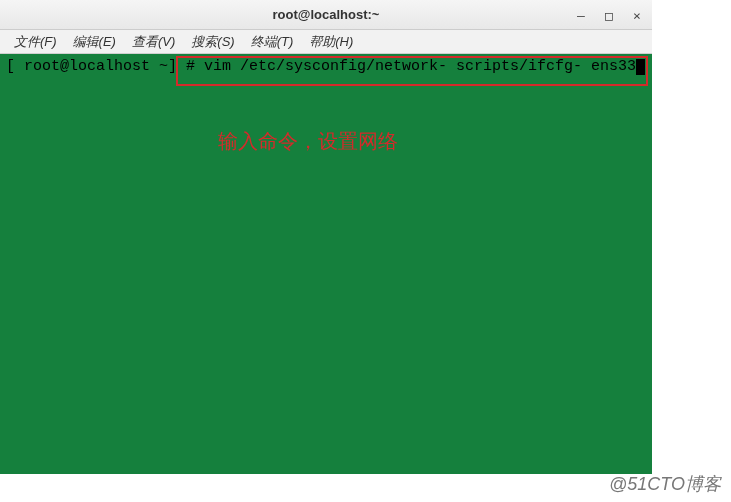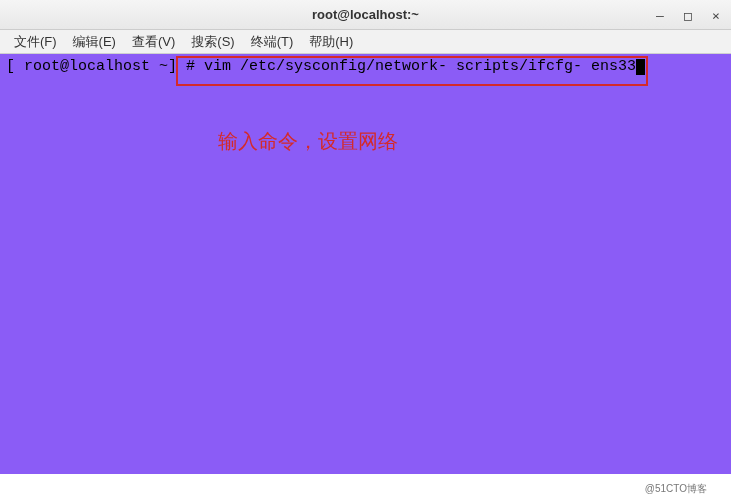--- a/index.html
+++ b/index.html
@@ -5,21 +5,21 @@
     * { margin: 0; padding: 0; box-sizing: border-box; }
     body {
       width: 731px;
       height: 502px;
       background: #ffffff;
       font-family: sans-serif;
       position: relative;
       overflow: hidden;
     }
     .window {
-      width: 731px;
+      width: 652px;
       position: relative;
     }
     .titlebar {
       height: 30px;
       background: linear-gradient(#f5f5f5, #e8e8e8);
       border-bottom: 1px solid #ccc;
       display: flex;
       align-items: center;
       justify-content: center;
       position: relative;
@@ -56,23 +56,24 @@
       border-bottom: 1px solid #d0d0d0;
       display: flex;
       align-items: center;
       padding: 0 6px;
       font-size: 13px;
       color: #333;
     }
     .menu-item {
       padding: 2px 8px;
       cursor: pointer;
+      font-style: italic;
     }
     .terminal-area {
-      background: #8b5cf6;
+      background: #15803d;
       padding: 4px 6px;
       font-family: "Courier New", monospace;
       font-size: 15px;
       color: #000;
       position: relative;
       height: 420px;
       white-space: pre;
     }
     .prompt-line {
       display: inline;
@@ -97,25 +98,26 @@
       position: absolute;
       left: 218px;
       top: 128px;
       font-size: 20px;
       color: #d42a2a;
       font-family: "SimSun", serif;
       text-align: right;
     }
     .watermark {
       position: absolute;
-      right: 24px;
+      right: 10px;
       bottom: 6px;
-      font-size: 10px;
+      font-size: 18px;
       color: #777;
       font-family: sans-serif;
+      font-style: italic;
     }
   </style>
 </head>
 <body>
 
 <div class="window">
 
   <div class="titlebar">
     <span class="titlebar-title">root@localhost:~</span>
     <div class="window-controls">

